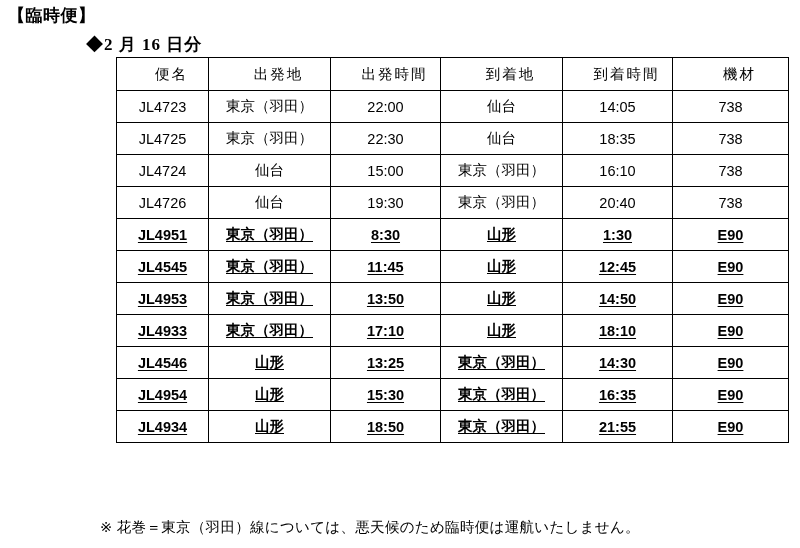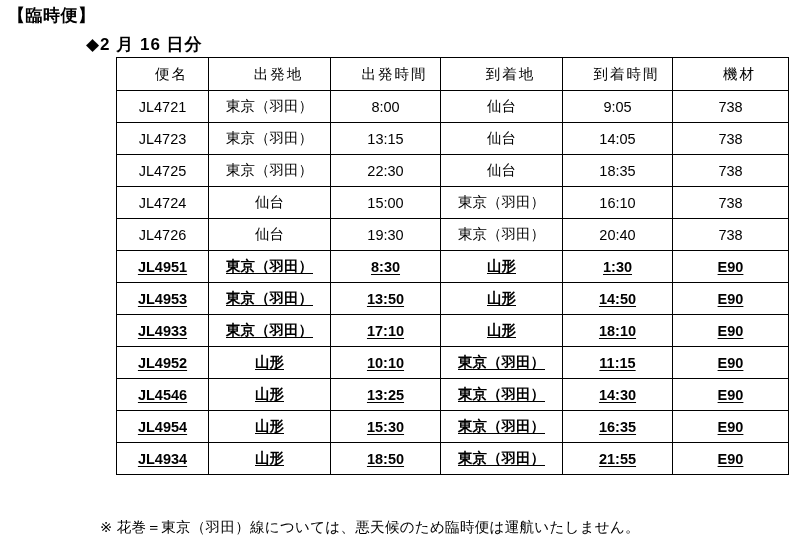--- a/index.html
+++ b/index.html
@@ -31,20 +31,21 @@
     white-space: nowrap;
   }
   .section-heading {
     position: absolute;
     left: 86px;
     top: 33px;
     font-size: 17px;
     font-weight: bold;
     letter-spacing: 1px;
     white-space: nowrap;
+    font-family: Liberation Serif, serif;
   }
   .table-wrap {
     position: absolute;
     left: 116px;
     top: 57px;
     width: 672px;
   }
   table.flights {
     border-collapse: collapse;
     table-layout: fixed;
@@ -118,31 +119,23 @@
           <th class="cellspaced">便名</th>
           <th class="cellspaced">出発地</th>
           <th class="cellspaced">出発時間</th>
           <th class="cellspaced">到着地</th>
           <th class="cellspaced">到着時間</th>
           <th class="cellspaced">機材</th>
         </tr>
       </thead>
       <tbody>
           <tr>
-            <td>JL4721</td>
-            <td>東京（羽田）</td>
-            <td>8:00</td>
-            <td>仙台</td>
-            <td>9:05</td>
-            <td>738</td>
-          </tr>
-          <tr>
             <td>JL4723</td>
             <td>東京（羽田）</td>
-            <td>13:15</td>
+            <td>22:00</td>
             <td>仙台</td>
             <td>14:05</td>
             <td>738</td>
           </tr>
           <tr>
             <td>JL4725</td>
             <td>東京（羽田）</td>
             <td>22:30</td>
             <td>仙台</td>
             <td>18:35</td>
@@ -166,41 +159,41 @@
           </tr>
           <tr class="underlined">
             <td><span class="u">JL4951</span></td>
             <td><span class="u">東京（羽田）</span></td>
             <td><span class="u">8:30</span></td>
             <td><span class="u">山形</span></td>
             <td><span class="u">1:30</span></td>
             <td><span class="u">E90</span></td>
           </tr>
           <tr class="underlined">
+            <td><span class="u">JL4545</span></td>
+            <td><span class="u">東京（羽田）</span></td>
+            <td><span class="u">11:45</span></td>
+            <td><span class="u">山形</span></td>
+            <td><span class="u">12:45</span></td>
+            <td><span class="u">E90</span></td>
+          </tr>
+          <tr class="underlined">
             <td><span class="u">JL4953</span></td>
             <td><span class="u">東京（羽田）</span></td>
             <td><span class="u">13:50</span></td>
             <td><span class="u">山形</span></td>
             <td><span class="u">14:50</span></td>
             <td><span class="u">E90</span></td>
           </tr>
           <tr class="underlined">
             <td><span class="u">JL4933</span></td>
             <td><span class="u">東京（羽田）</span></td>
             <td><span class="u">17:10</span></td>
             <td><span class="u">山形</span></td>
             <td><span class="u">18:10</span></td>
-            <td><span class="u">E90</span></td>
-          </tr>
-          <tr class="underlined">
-            <td><span class="u">JL4952</span></td>
-            <td><span class="u">山形</span></td>
-            <td><span class="u">10:10</span></td>
-            <td><span class="u">東京（羽田）</span></td>
-            <td><span class="u">11:15</span></td>
             <td><span class="u">E90</span></td>
           </tr>
           <tr class="underlined">
             <td><span class="u">JL4546</span></td>
             <td><span class="u">山形</span></td>
             <td><span class="u">13:25</span></td>
             <td><span class="u">東京（羽田）</span></td>
             <td><span class="u">14:30</span></td>
             <td><span class="u">E90</span></td>
           </tr>

